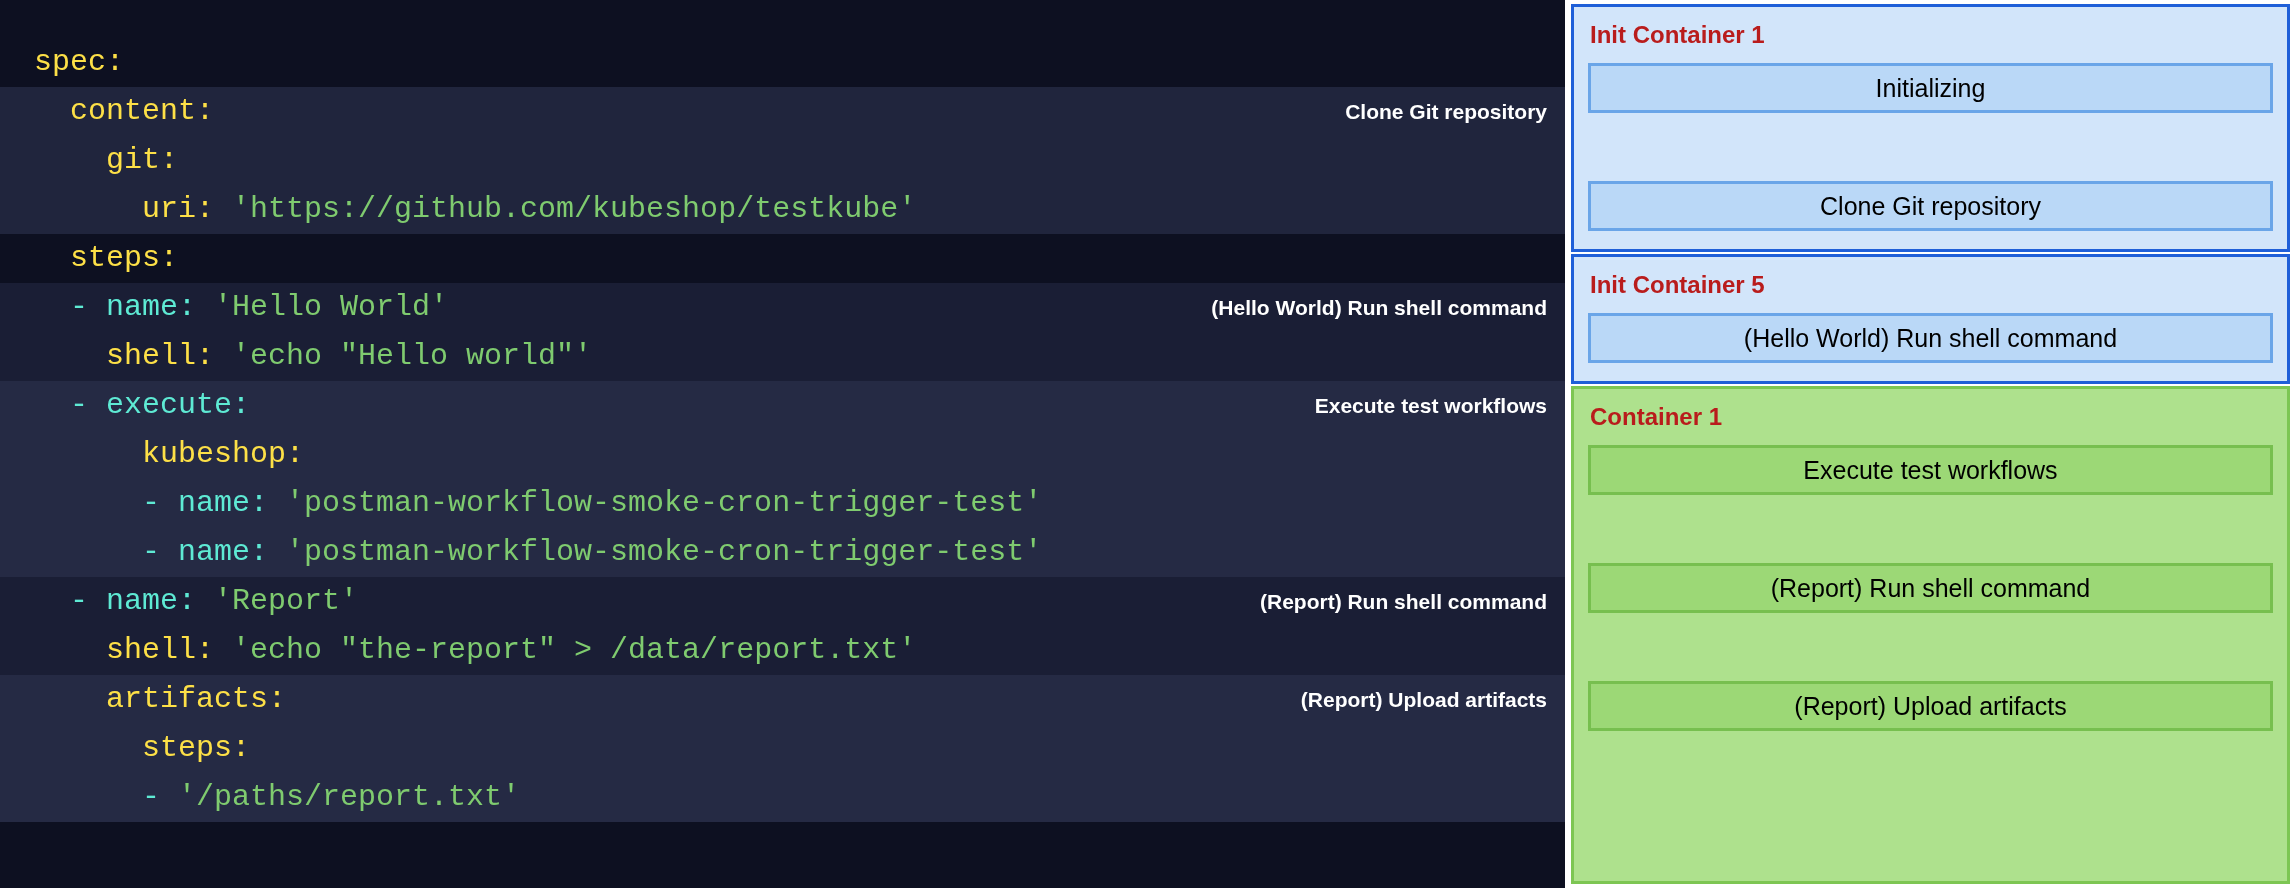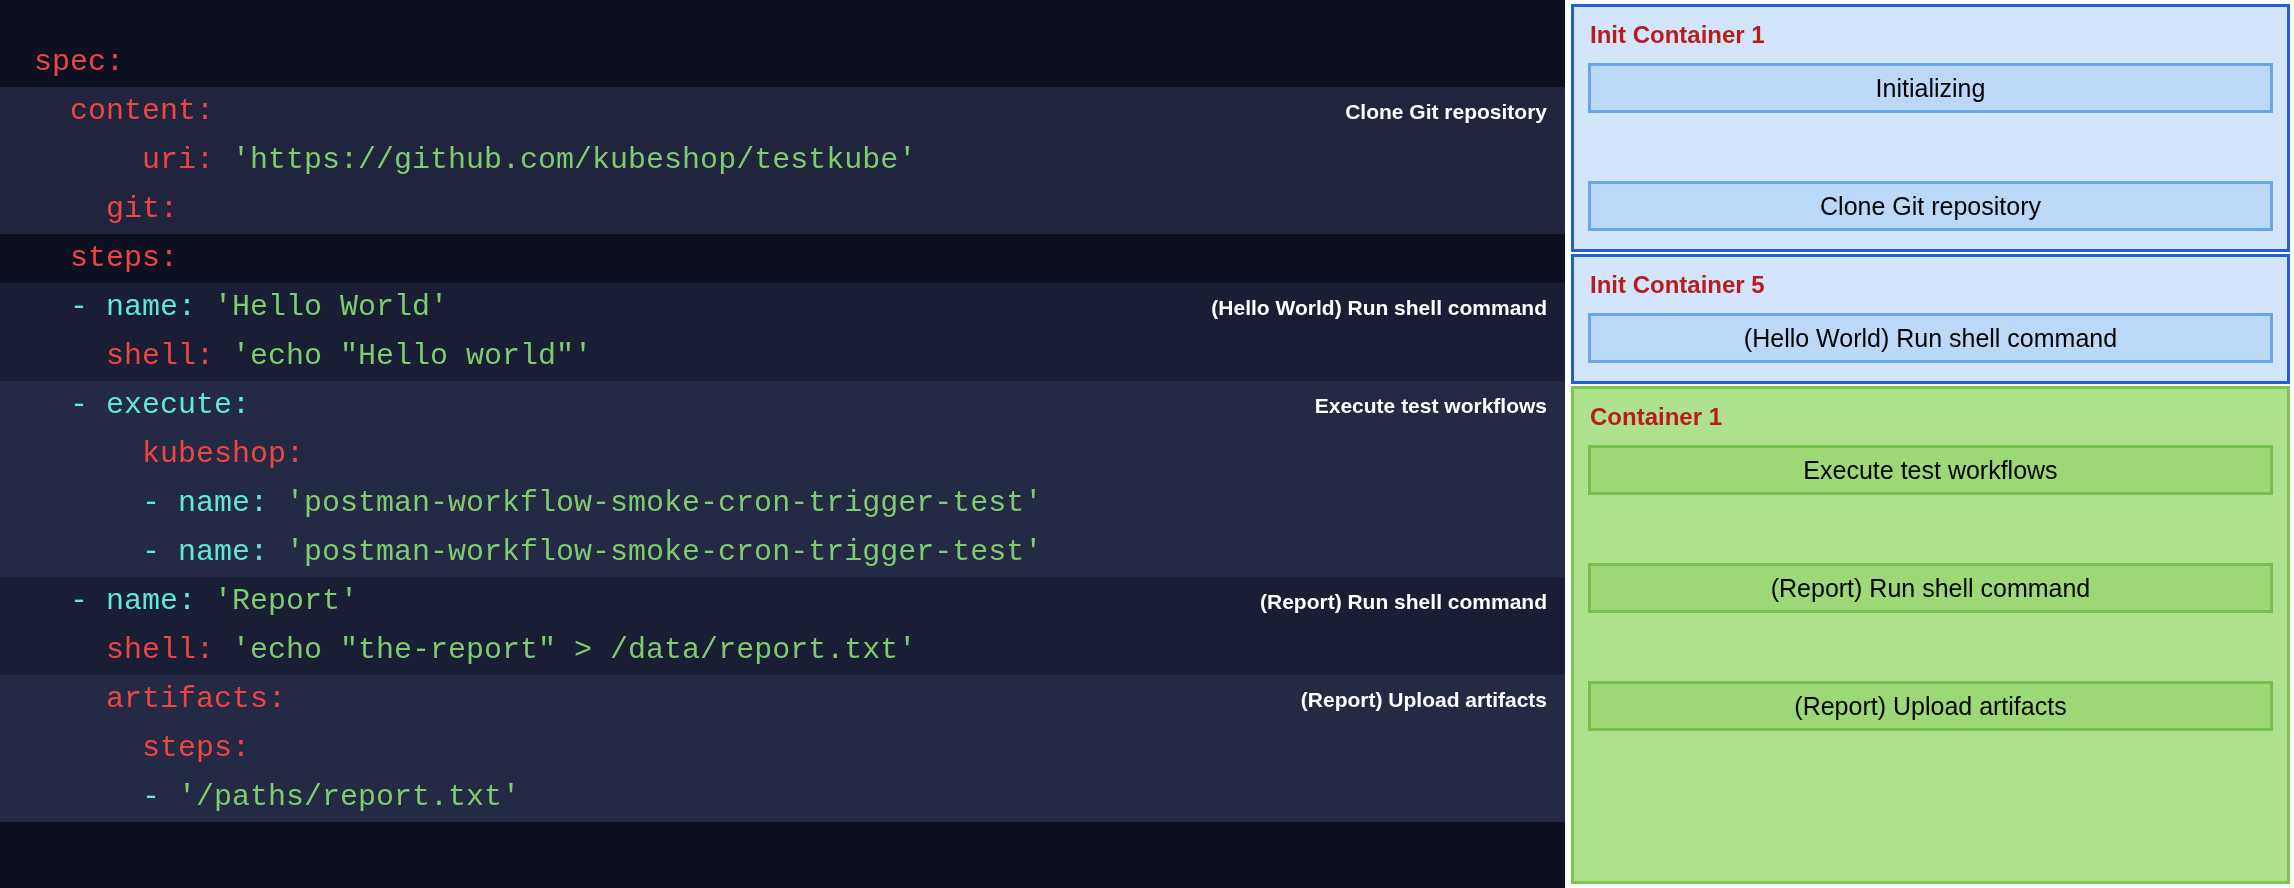--- a/index.html
+++ b/index.html
@@ -30,21 +30,21 @@
     padding-right: 20px;
     height: 49px;
     display: flex;
     align-items: center;
     position: relative;
   }
   .band-a { background: #1a1e35; }
   .band-b { background: #20253d; }
   .band-c { background: #252a44; }
 
-  .k  { color: #ef4444; } 
+  .k  { color: #fde047; } 
   .p  { color: #5eead4; } 
   .s  { color: #7fcb6f; } 
 
   .annot {
     position: absolute;
     right: 18px;
     top: 50%;
     transform: translateY(-50%);
     color: #ffffff;
     font-family: -apple-system, BlinkMacSystemFont, "Segoe UI", Helvetica, Arial, sans-serif;
@@ -109,22 +109,22 @@
 <body>
 
 <div class="code-panel">
 
   <div class="code-line"><span class="k">spec:</span></div>
 
   <div class="code-line band-b">
     <span class="k">  content:</span>
     <span class="annot">Clone Git repository</span>
   </div>
+  <div class="code-line band-b"><span class="k">    git:</span></div>
   <div class="code-line band-b"><span class="k">      uri: </span><span class="s">'https://github.com/kubeshop/testkube'</span></div>
-  <div class="code-line band-b"><span class="k">    git:</span></div>
 
   <div class="code-line"><span class="k">  steps:</span></div>
 
   <div class="code-line band-a">
     <span class="p">  - name: </span><span class="s">'Hello World'</span>
     <span class="annot">(Hello World) Run shell command</span>
   </div>
   <div class="code-line band-a"><span class="k">    shell: </span><span class="s">'echo "Hello world"'</span></div>
 
   <div class="code-line band-c">

